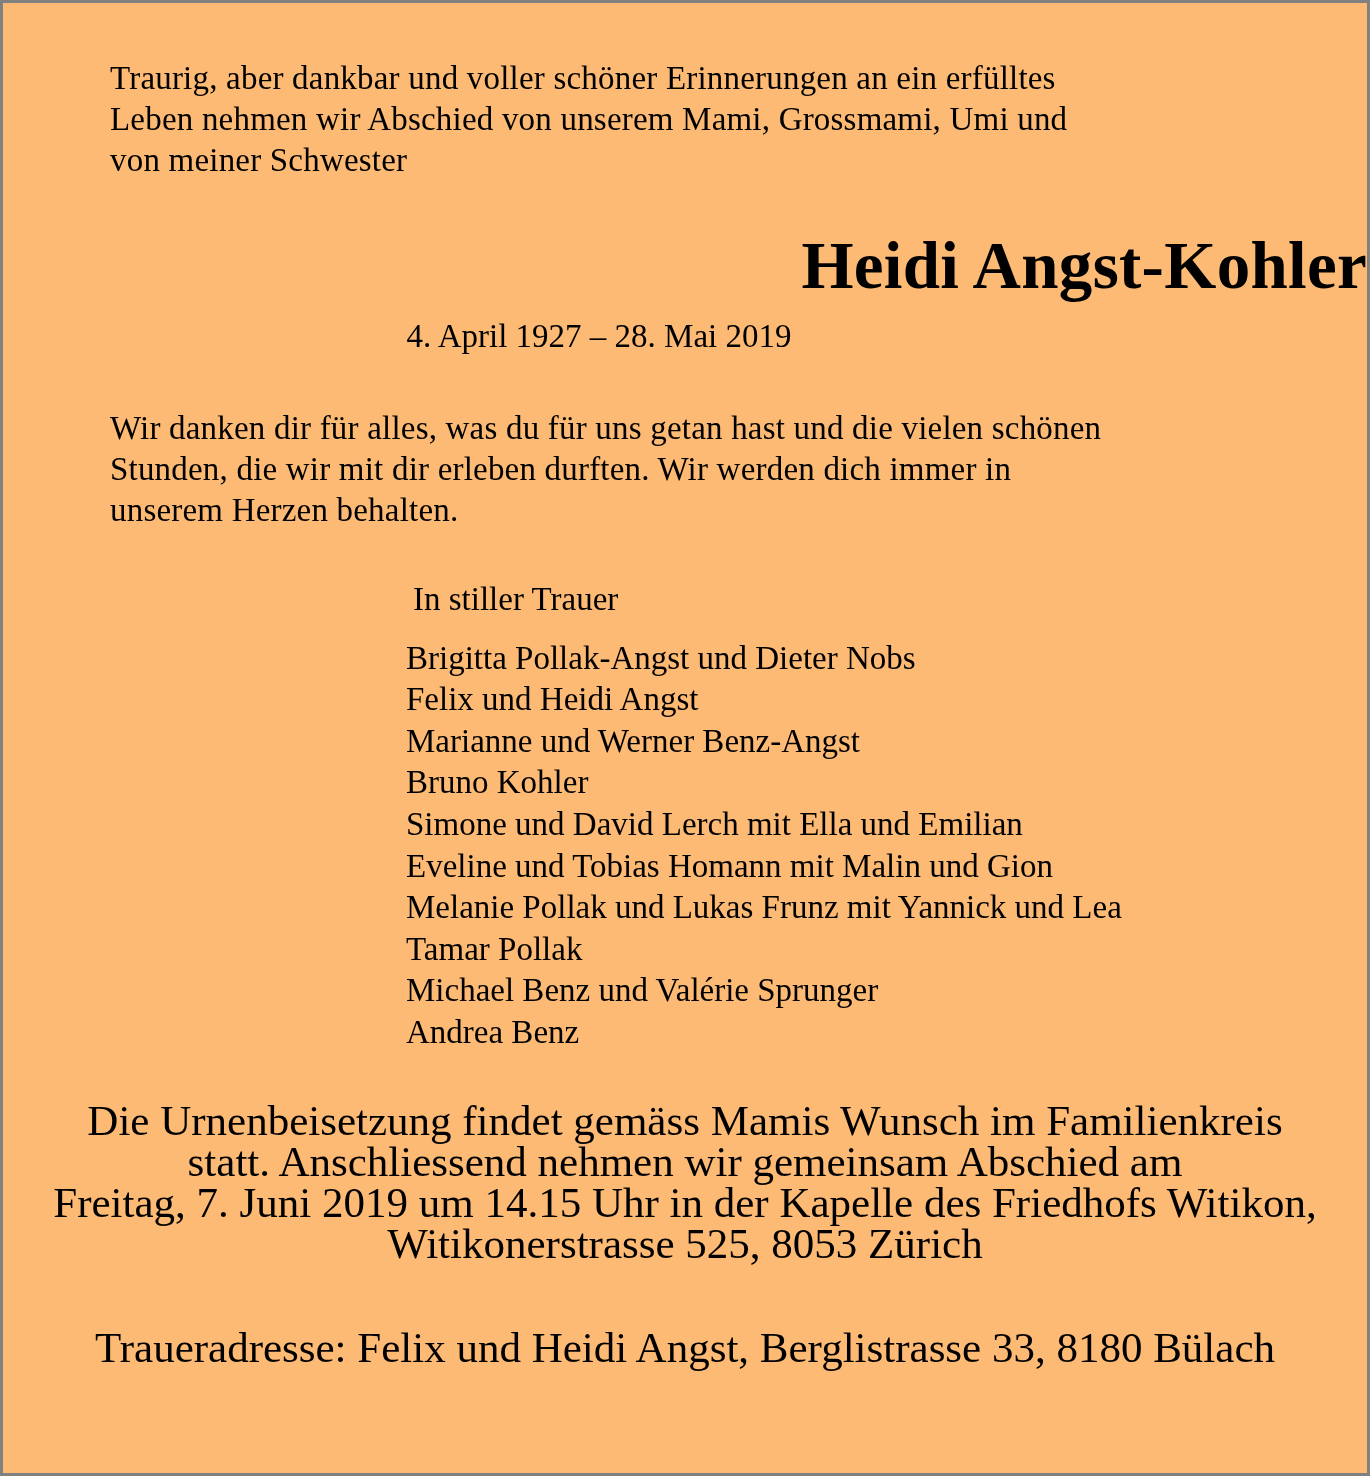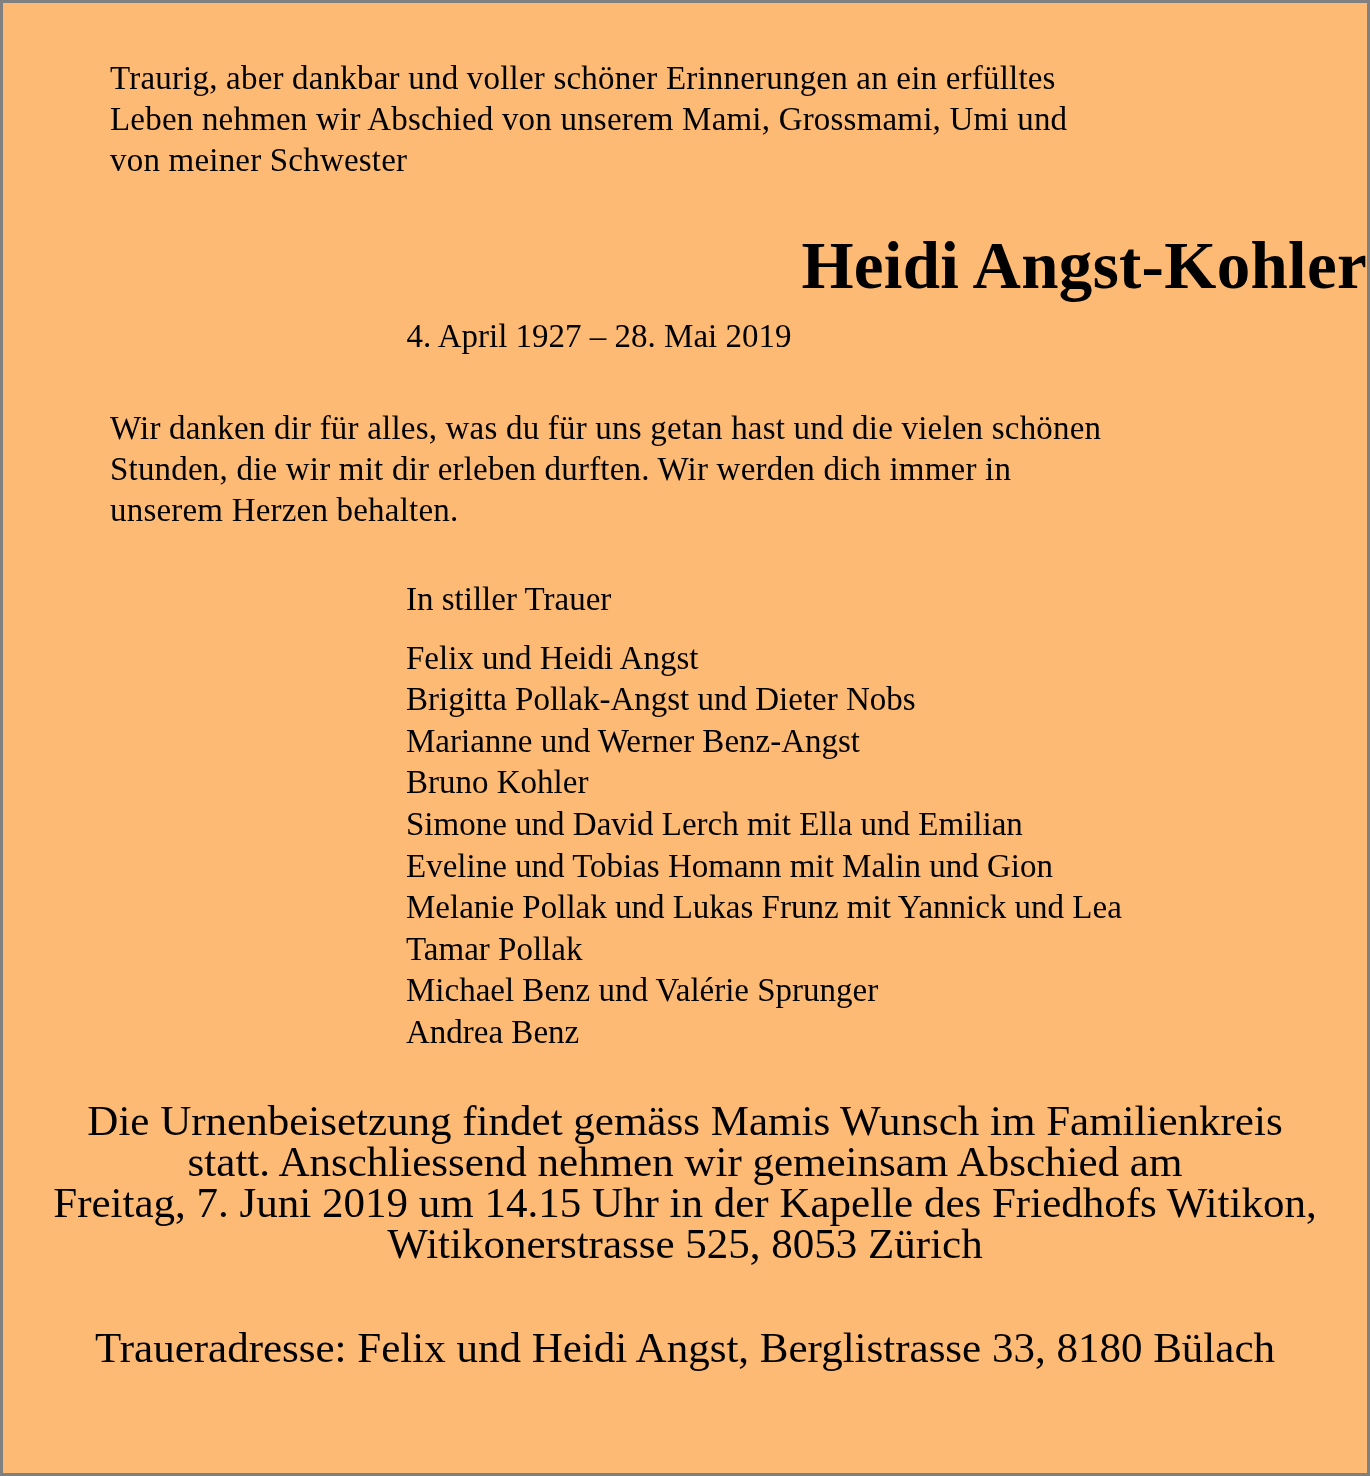--- a/index.html
+++ b/index.html
@@ -26,21 +26,21 @@
       letter-spacing: 0.3px;
     }
     .dates {
       position: absolute; left: 0; width: 1192px; top: 313px;
       text-align: center; font-size: 33px; line-height: 40px;
     }
     .signers {
       position: absolute; left: 403px; top: 576px;
       font-size: 33px; line-height: 41.6px; white-space: nowrap;
     }
-    .signers .heading { margin-bottom: 17px; }
+    .signers .heading { margin-bottom: 17px; margin-left: 7px; }
     .center-block {
       position: absolute; left: 0; width: 1364px;
       text-align: center; font-size: 43px; line-height: 41px;
     }
     .funeral { top: 1097px; }
     .donation { top: 1285px; }
     .address { top: 1324px; }
     .line { display: block; }
   </style>
 </head>
@@ -58,22 +58,22 @@
   <div class="dates">4. April 1927 – 28. Mai 2019</div>
 
   <div class="thanks">
     <span class="line">Wir danken dir für alles, was du für uns getan hast und die vielen schönen</span>
     <span class="line">Stunden, die wir mit dir erleben durften. Wir werden dich immer in</span>
     <span class="line">unserem Herzen behalten.</span>
   </div>
 
   <div class="signers">
     <div class="heading">In stiller Trauer</div>
+    <div>Brigitta Pollak-Angst und Dieter Nobs</div>
     <div>Felix und Heidi Angst</div>
-    <div>Brigitta Pollak-Angst und Dieter Nobs</div>
     <div>Marianne und Werner Benz-Angst</div>
     <div>Bruno Kohler</div>
     <div>Simone und David Lerch mit Ella und Emilian</div>
     <div>Eveline und Tobias Homann mit Malin und Gion</div>
     <div>Melanie Pollak und Lukas Frunz mit Yannick und Lea</div>
     <div>Tamar Pollak</div>
     <div>Michael Benz und Valérie Sprunger</div>
     <div>Andrea Benz</div>
   </div>
 

